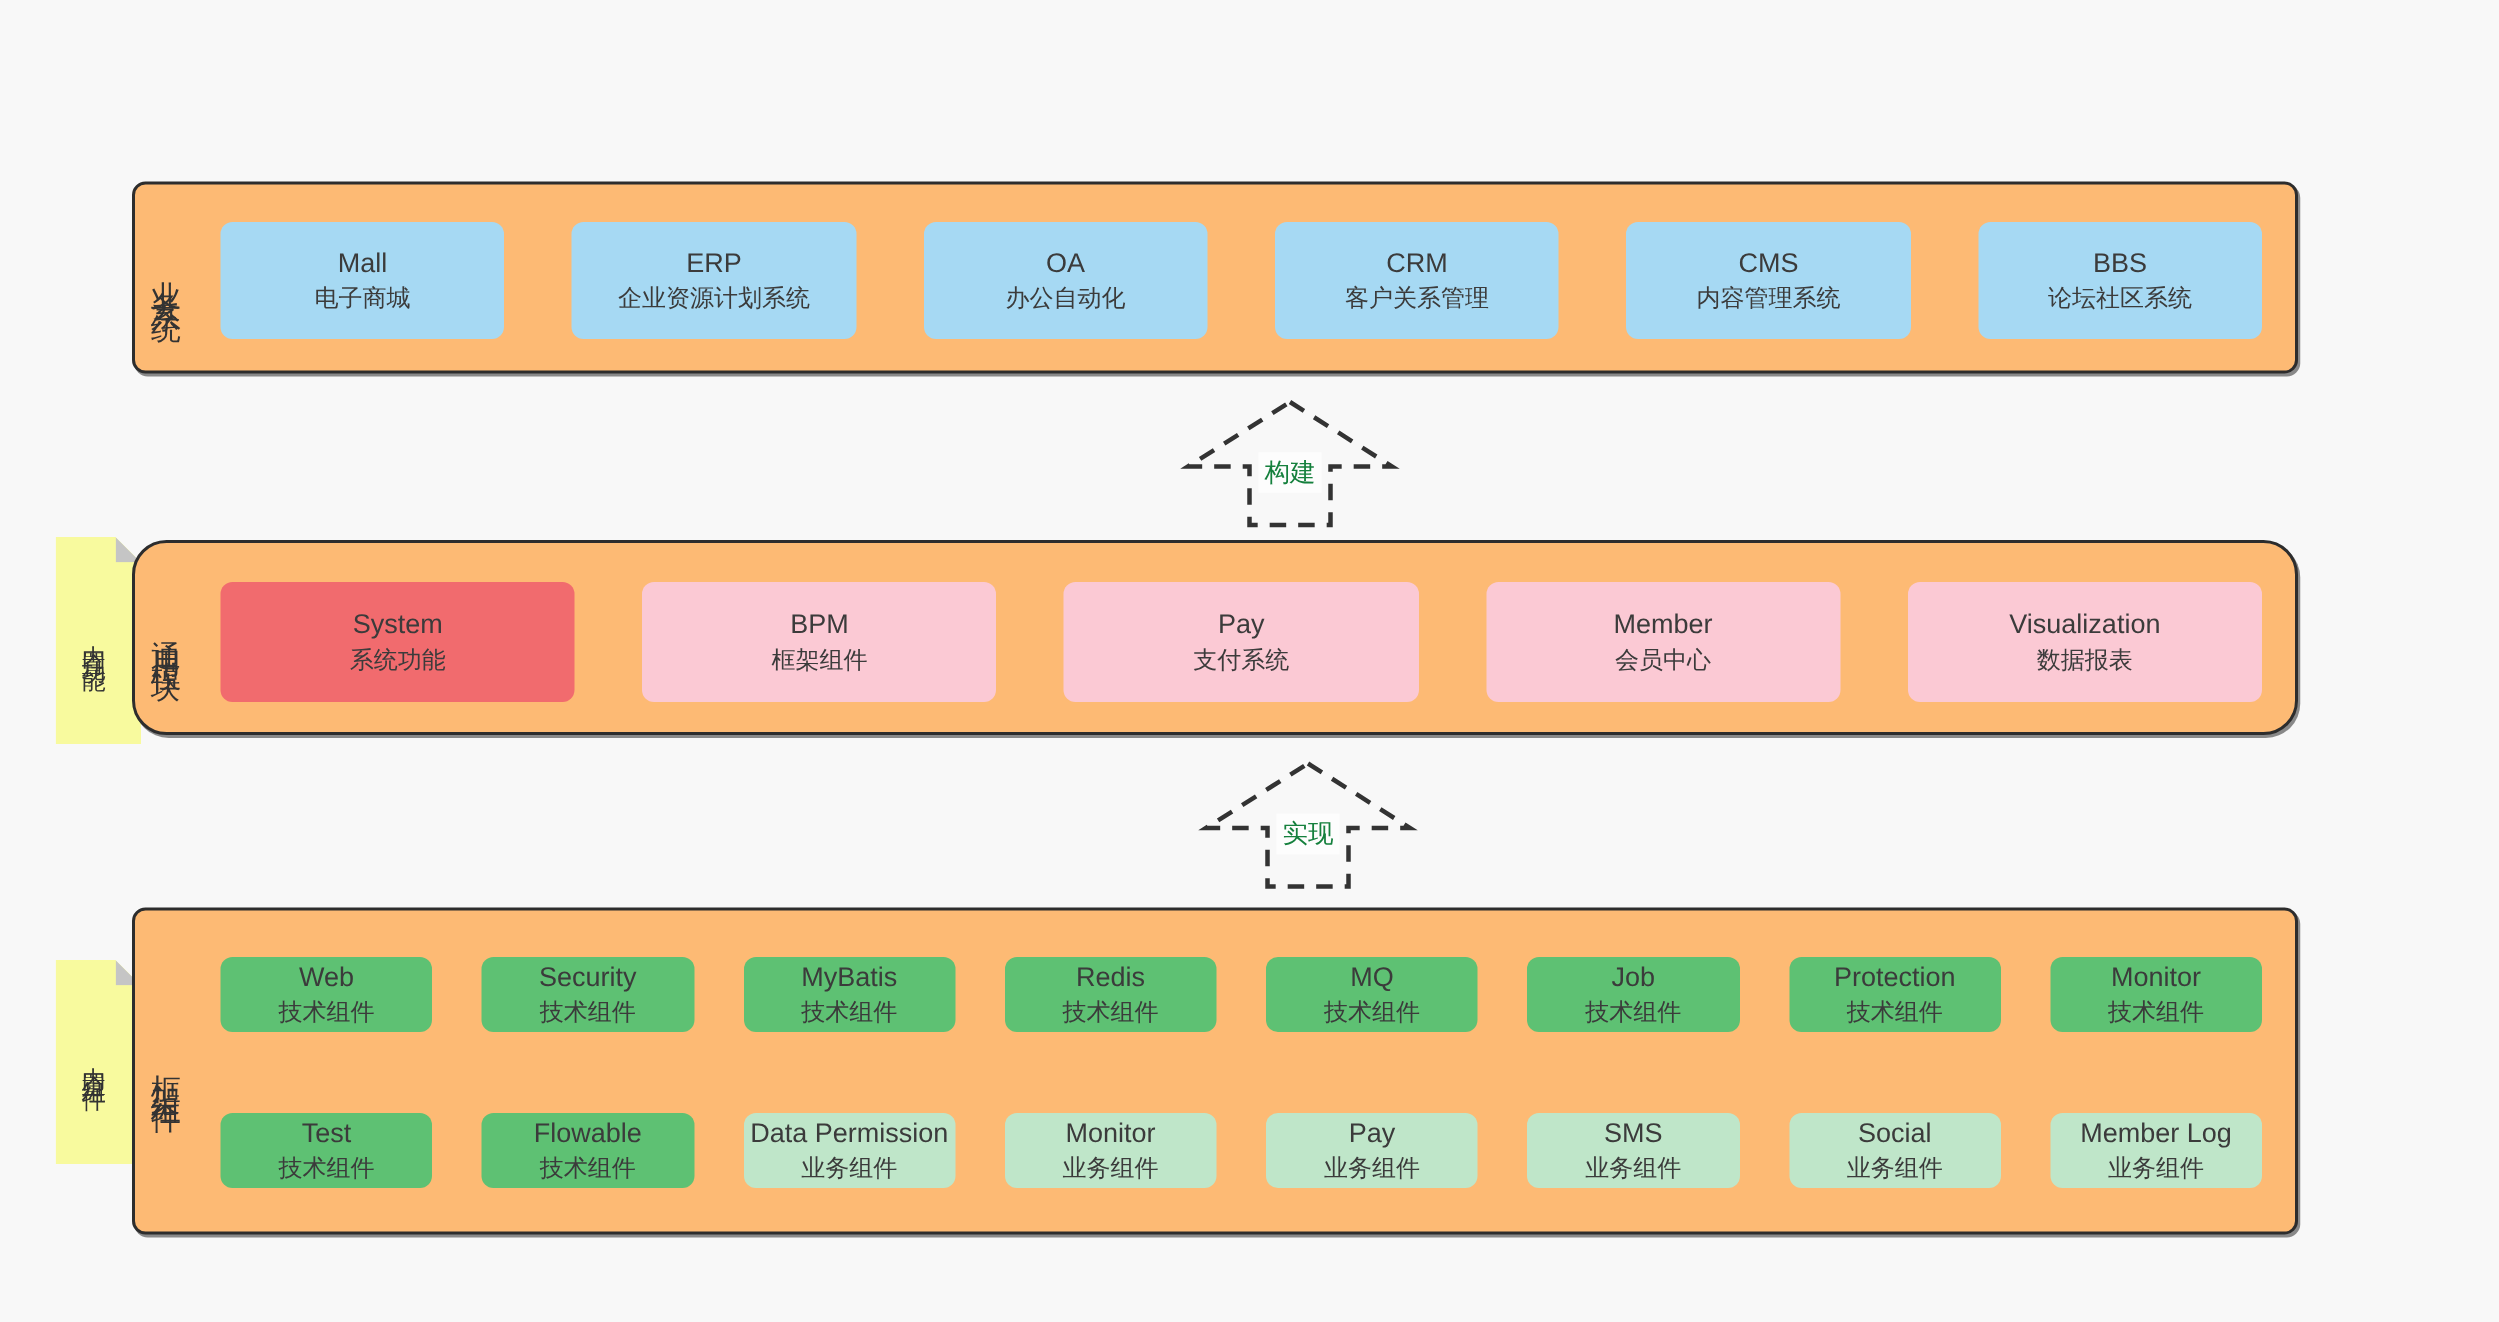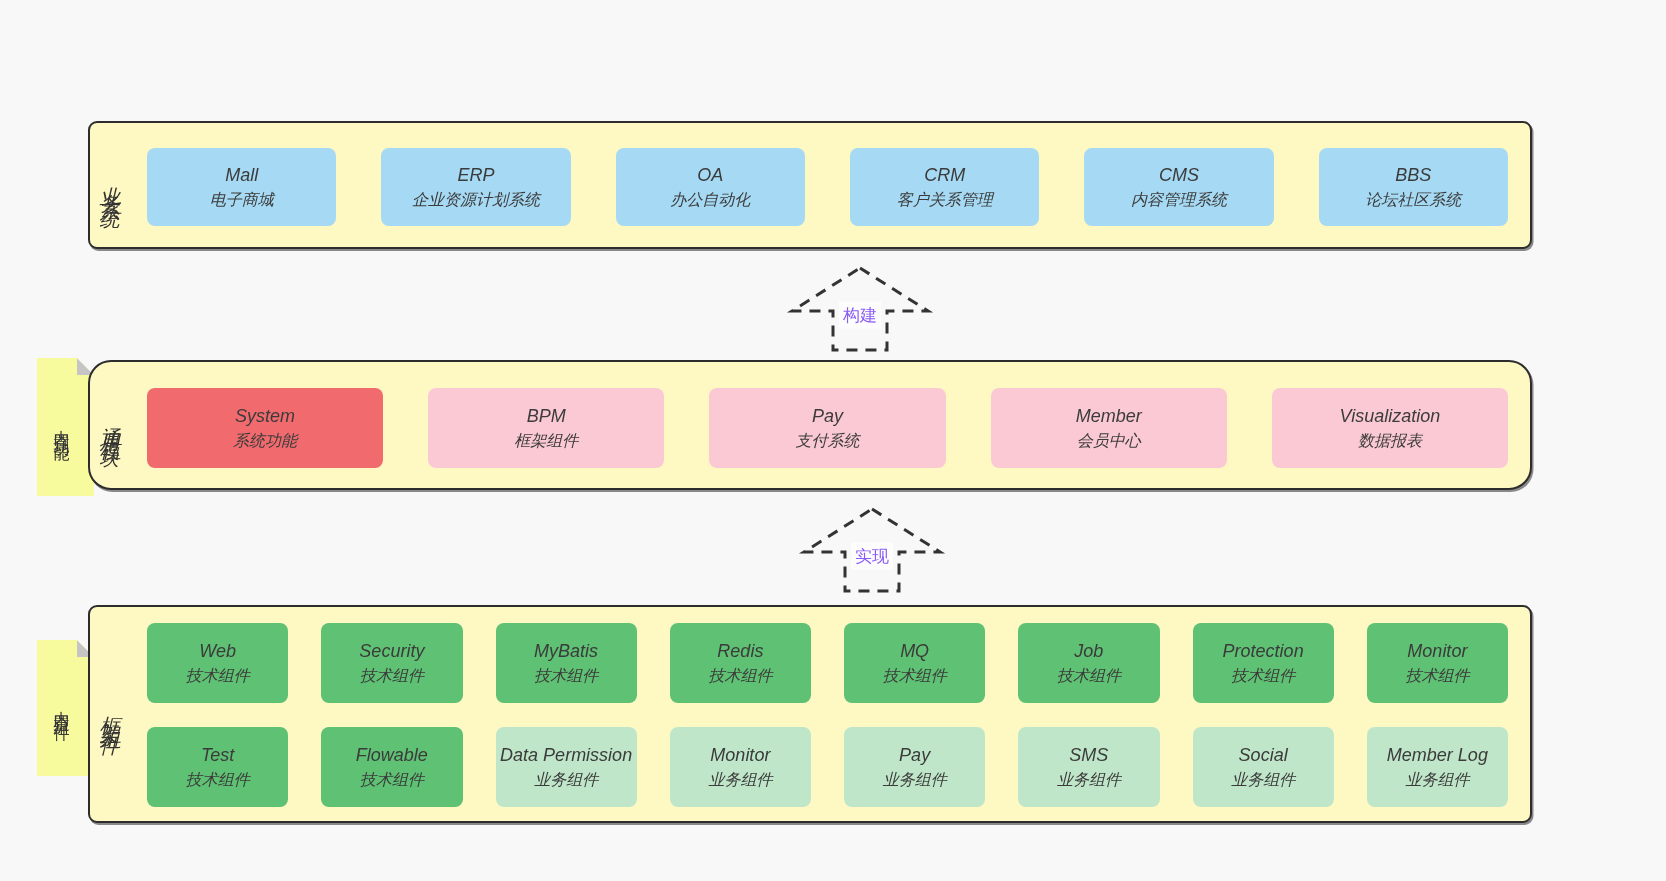--- a/index.html
+++ b/index.html
@@ -5,42 +5,42 @@
   html,body{margin:0;padding:0;}
   body{
     width:1666px;height:881px;position:relative;overflow:hidden;
     background:#f8f8f8;
     font-family:"Liberation Sans","DejaVu Sans",sans-serif;
     color:#3b3b3b;
   }
   
   .panel{
     position:absolute;left:88px;width:1444px;
-    background:#fef9c3;
+    background:#fdba74;
     border:2px solid #2d2d2d;border-radius:9px;
     box-shadow:1.5px 2px 0 rgba(45,45,45,.55);
-    box-sizing:border-box;z-index:2;font-style:italic;
+    box-sizing:border-box;z-index:2;
   }
   .panel1{top:121px;height:128px;}
   .panel2{top:360px;height:130px;border-radius:23px;}
   .panel3{top:605px;height:218px;}
   .side-label{
     position:absolute;left:10px;top:50%;transform:translateY(-50%);
     writing-mode:vertical-rl;text-orientation:upright;
     font-size:20px;letter-spacing:7px;color:#333;line-height:1;
     white-space:nowrap;
   }
   
   .box-row{
     position:absolute;left:57px;right:22px;
     display:flex;gap:45px;
   }
   .panel1 .box-row{top:25px;height:78px;}
   .panel2 .box-row{top:26px;height:80px;}
-  .panel3 .box-row{gap:33px;height:80px;}
+  .panel3 .box-row{gap:33px;height:80px;align-items:center;}
   .panel3 .box-row.r1{top:16px;}
   .panel3 .box-row.r2{top:120px;}
   .box{
     flex:1;border-radius:8px;
     display:flex;flex-direction:column;align-items:center;justify-content:center;
     text-align:center;line-height:1.45;
   }
   .box .t{font-size:18px;}
   .box .s{font-size:16px;}
   .box[data-variant="blue"]{background:#a6d9f3;}
@@ -66,21 +66,21 @@
     font-size:16px;letter-spacing:5px;color:#333;line-height:1;
     margin-left:-8px;
   }
   
   .arrow{position:absolute;width:150px;height:90px;z-index:1;}
   .arrow1{left:785px;top:264px;}
   .arrow2{left:797px;top:505px;}
   .arrow svg{position:absolute;left:0;top:0;}
   .arrow-label{
     position:absolute;left:50%;top:51px;transform:translate(-50%,-50%);
-    background:#fdfdfd;padding:2px 4px;font-size:17px;color:#8b5cf6;
+    background:#fdfdfd;padding:2px 4px;font-size:17px;color:#15803d;
     white-space:nowrap;
   }
 </style>
 </head>
 <body>
 
 <div class="panel panel1">
   <div class="side-label">业务系统</div>
   <div class="box-row">
     <div class="box" data-variant="blue">

